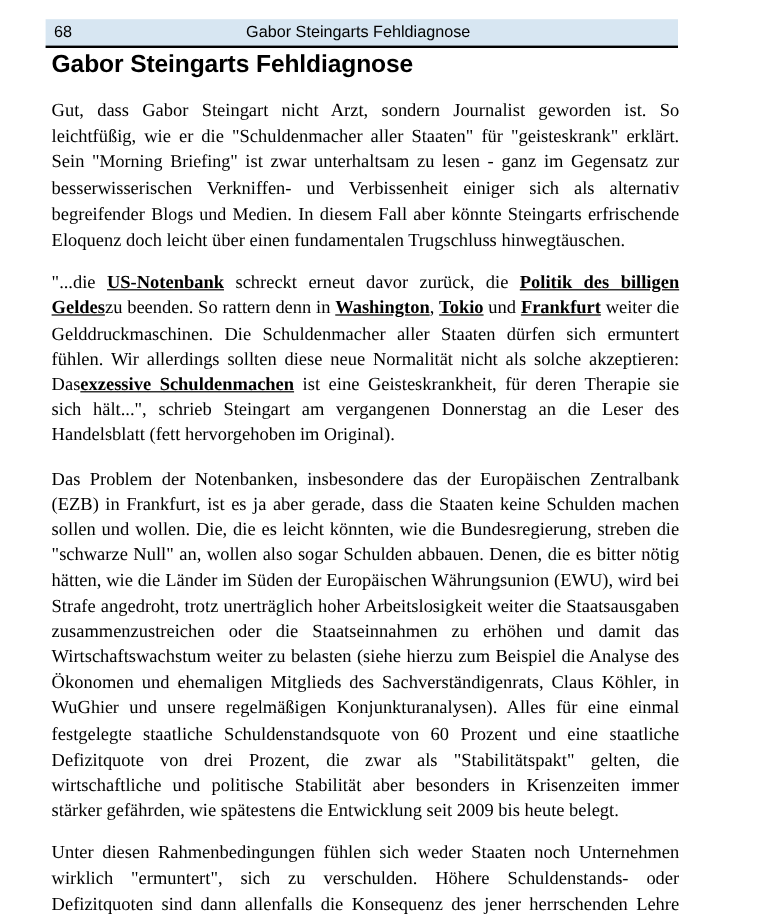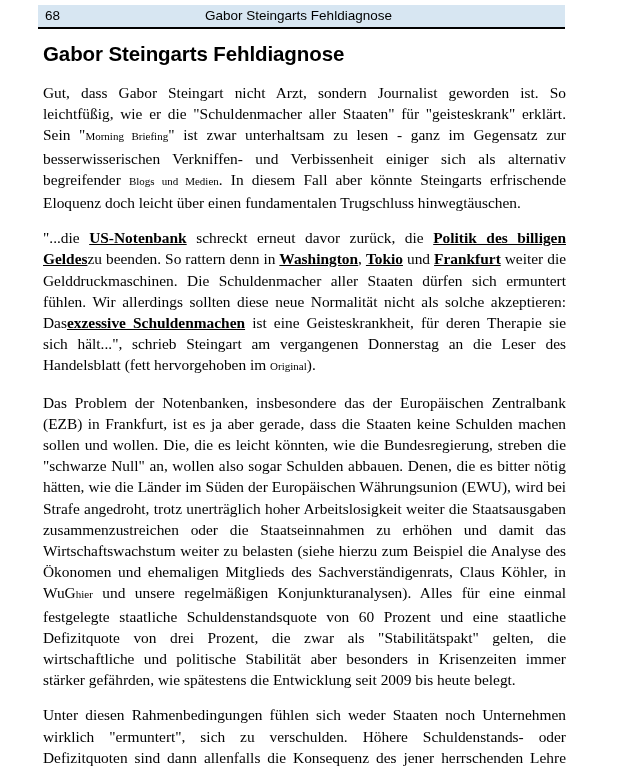--- a/index.html
+++ b/index.html
@@ -19,21 +19,21 @@
     position: relative;
     width: 637px;
     height: 767px;
     background: #ffffff;
   }
 
   
   .page-header {
     position: absolute;
     left: 38px;
-    top: 5px;
+    top: 16px;
     width: 527px;
     height: 22px;
     background: #d7e6f2;
     border-bottom: 2px solid #000000;
     box-sizing: content-box;
   }
   .page-header-inner {
     position: relative;
     width: 100%;
     height: 22px;
@@ -79,21 +79,21 @@
     font-size: 15.4px;
     line-height: 21.2px;
     text-align: justify;
     text-justify: inter-word;
     hyphens: none;
   }
   p.para:last-child { margin-bottom: 0; }
 
   
   .b { font-weight: bold; text-decoration: underline; }
-  .sm { font-size: 11px; }
+  .sm { font-size: 15px; }
 </style>
 </head>
 <body>
 
 <div class="page">
 
   <div class="page-header">
     <div class="page-header-inner">
       <span class="header-folio">68</span>
       <span class="header-title">Gabor Steingarts Fehldiagnose</span>

